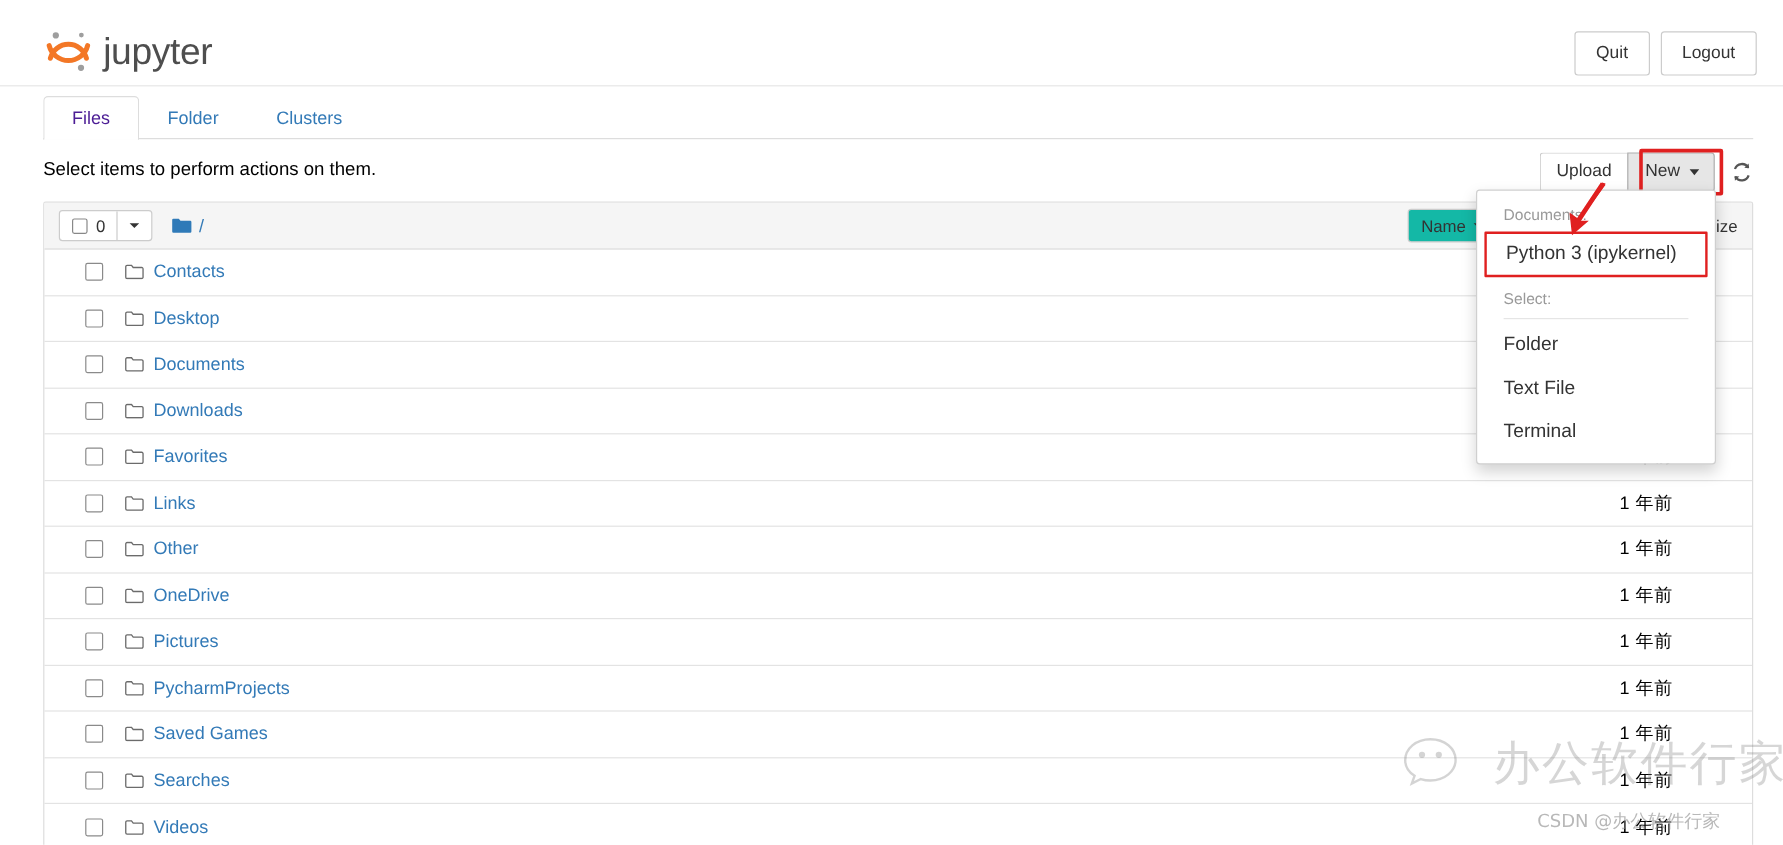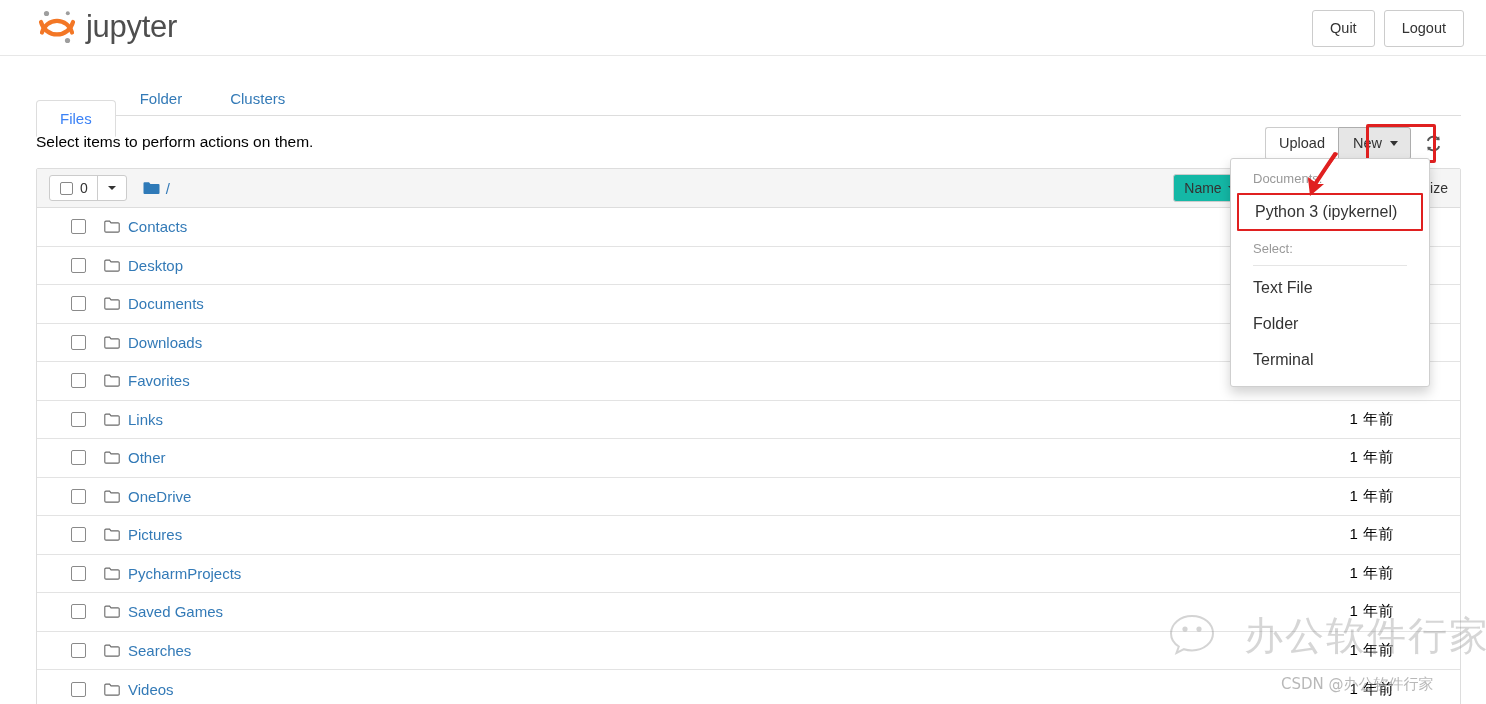--- a/index.html
+++ b/index.html
@@ -7,21 +7,21 @@
     margin: 0; padding: 0;
     width: 1486px; height: 704px;
     background: #ffffff;
     font-family: "Liberation Sans", sans-serif;
     overflow: hidden;
   }
   #root { position: relative; width: 1486px; height: 704px; background: #fff; }
 
   
   .header {
-    position: absolute; left: 0; top: 0; width: 1486px; height: 56px;
+    position: absolute; left: 0; top: 16px; width: 1486px; height: 56px;
     border-bottom: 1px solid #e7e7e7; background: #fff;
   }
   .logo-wrap {
     position: absolute; left: 36px; top: 5px;
     display: flex; align-items: center; gap: 8px;
   }
   .logo-mark { width: 42px; height: 44px; display: block; }
   .logo-text {
     font-size: 31px; color: #4e4e4e; font-weight: 400;
     letter-spacing: -0.3px; line-height: 44px;
@@ -42,33 +42,32 @@
     position: absolute; left: 36px; top: 80px; width: 1425px; height: 36px;
     border-bottom: 1px solid #dddddd;
   }
   .tab {
     position: relative; float: left; padding: 9px 23px 8px 23px;
     font-size: 15px; color: #337ab7; cursor: pointer;
     border: 1px solid transparent; border-radius: 4px 4px 0 0;
     line-height: 18px; top: 0;
   }
   .tab.active {
-    color: #3b82f6; background: #fff;
+    color: #4c1d95; background: #fff;
     border: 1px solid #dddddd; border-bottom-color: #ffffff;
     margin-bottom: -1px;
-    margin-top: 20px;
   }
 
   
   .select-note {
     position: absolute; left: 36px; top: 132px;
     font-size: 15.5px; color: #000; line-height: 20px;
   }
   .toolbar-right {
-    position: absolute; right: 40px; top: 127px;
+    position: absolute; right: 22px; top: 127px;
     display: flex; align-items: center; justify-content: flex-end;
   }
   .btn-group { display: flex; }
   .btn-upload {
     padding: 8px 13px; font-size: 14.5px;
     border-radius: 3px 0 0 3px; border-right: none;
   }
   .btn-new {
     padding: 8px 12px 8px 14px; font-size: 14.5px;
     background: #e6e6e6; border-color: #adadad; color: #333;
@@ -412,22 +411,22 @@
           <span class="row-time">1 年前</span>
         </div>
       </div>
   </div>
 
   <div class="dropdown">
     <div class="dd-header">Documents:</div>
     <div class="dd-item boxed">Python 3 (ipykernel)</div>
     <div class="dd-header">Select:</div>
     <div class="dd-divider"></div>
+    <div class="dd-item">Folder</div>
     <div class="dd-item">Text File</div>
-    <div class="dd-item">Folder</div>
     <div class="dd-item">Terminal</div>
   </div>
 
   <svg class="red-arrow" width="60" height="52" viewBox="0 0 60 52">
     <path d="M44 4 L22 34 L30 34 L16 46 L14 28 L20 32 L40 2 Z" fill="#e02020"></path>
     <path d="M44 3 L17 44 L14 27 L22 33 L41 2 Z" fill="#e02020"></path>
   </svg>
 
   <div class="wm-main">
     <svg width="66" height="56" viewBox="0 0 66 56">

